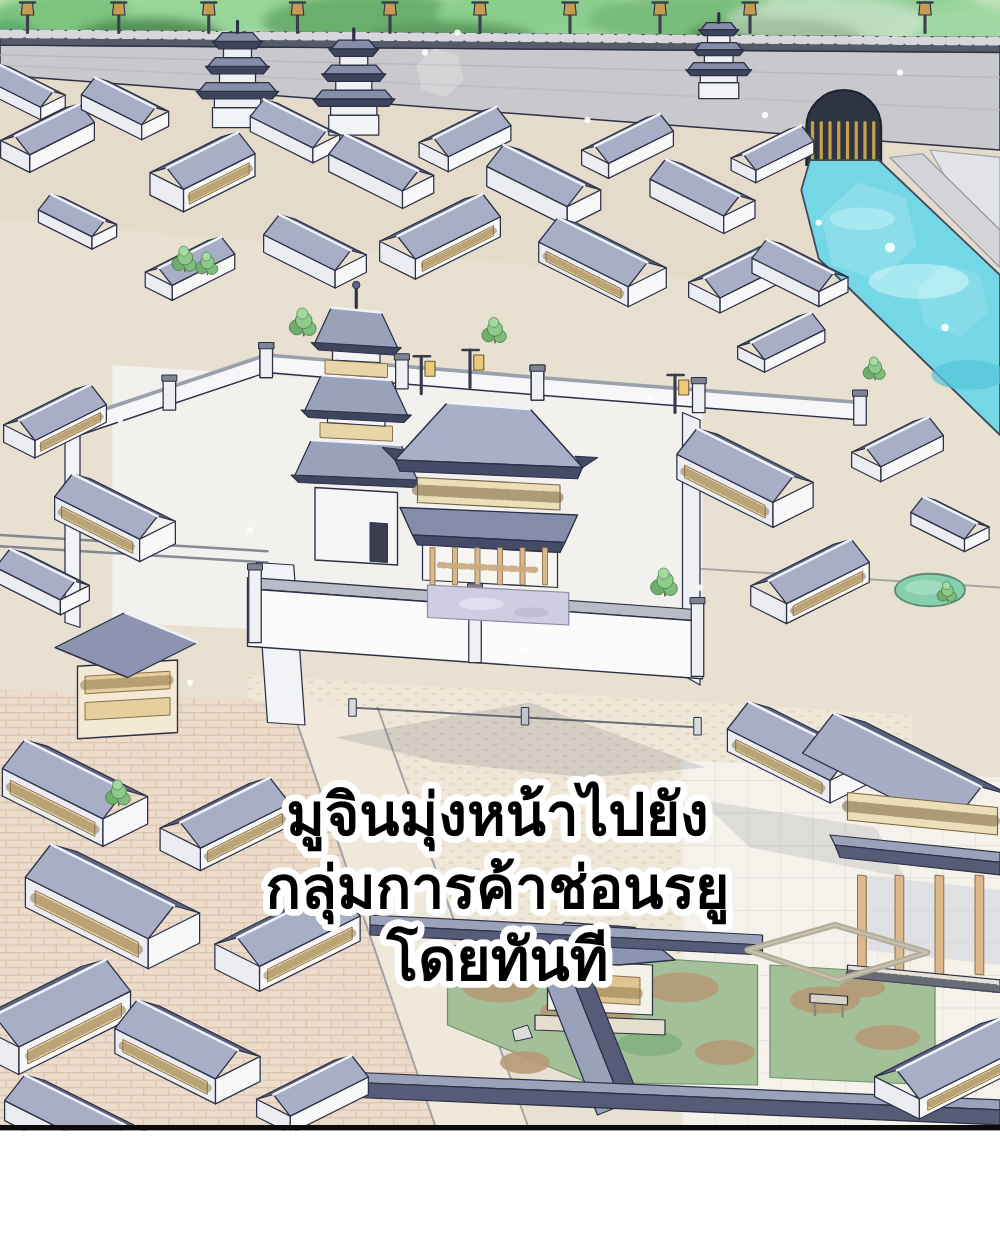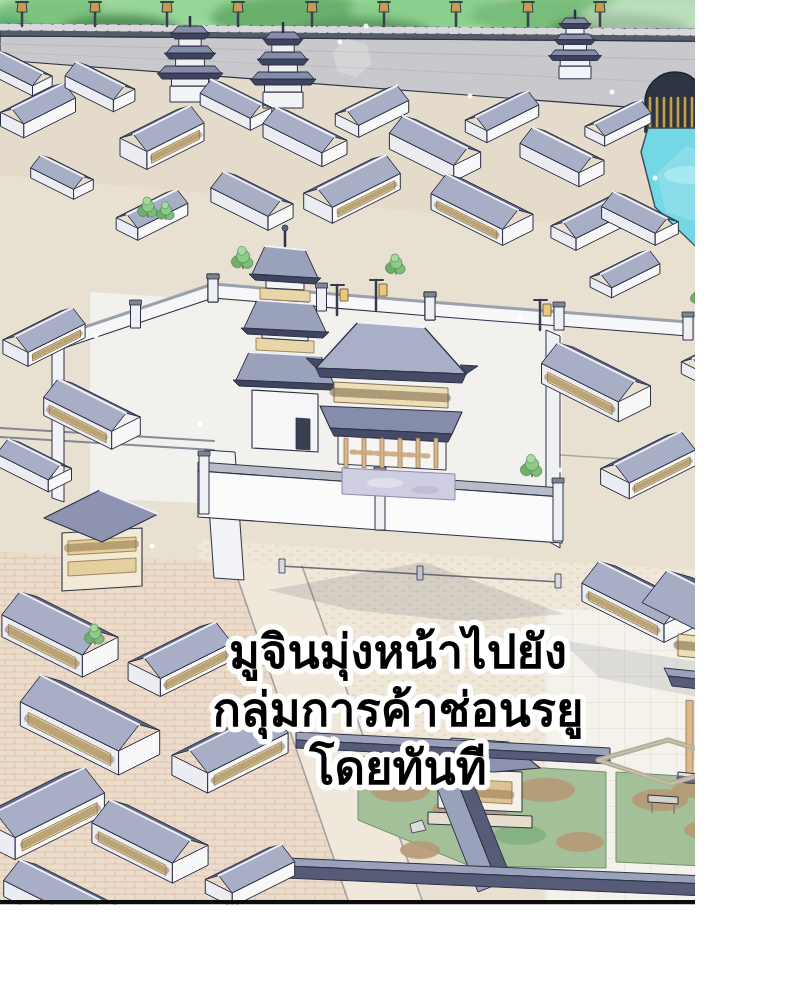--- a/index.html
+++ b/index.html
@@ -1,16 +1,16 @@
 <!DOCTYPE html>
 <html style="--cap-fill: #000000; --cap-stroke: #ffffff;"><head>
 <meta charset="utf-8">
 <style>
   html,body{margin:0;padding:0;background:#ffffff;}
-  .stage{position:relative;width:695px;height:1000px;overflow:hidden;background:#fff;
+  .stage{position:relative;width:800px;height:1000px;overflow:hidden;background:#fff;
          font-family:"Liberation Sans",sans-serif;}
   svg{position:absolute;left:0;top:0;}
   .caption{font-family:"Liberation Sans",sans-serif;font-size:47px;font-weight:bold;
            text-anchor:middle;fill:var(--cap-fill,#000);stroke:var(--cap-stroke,#fff);
            stroke-width:11px;paint-order:stroke;stroke-linejoin:round;stroke-linecap:round;}
 </style>
 </head>
 <body>
 
 <div class="stage">

